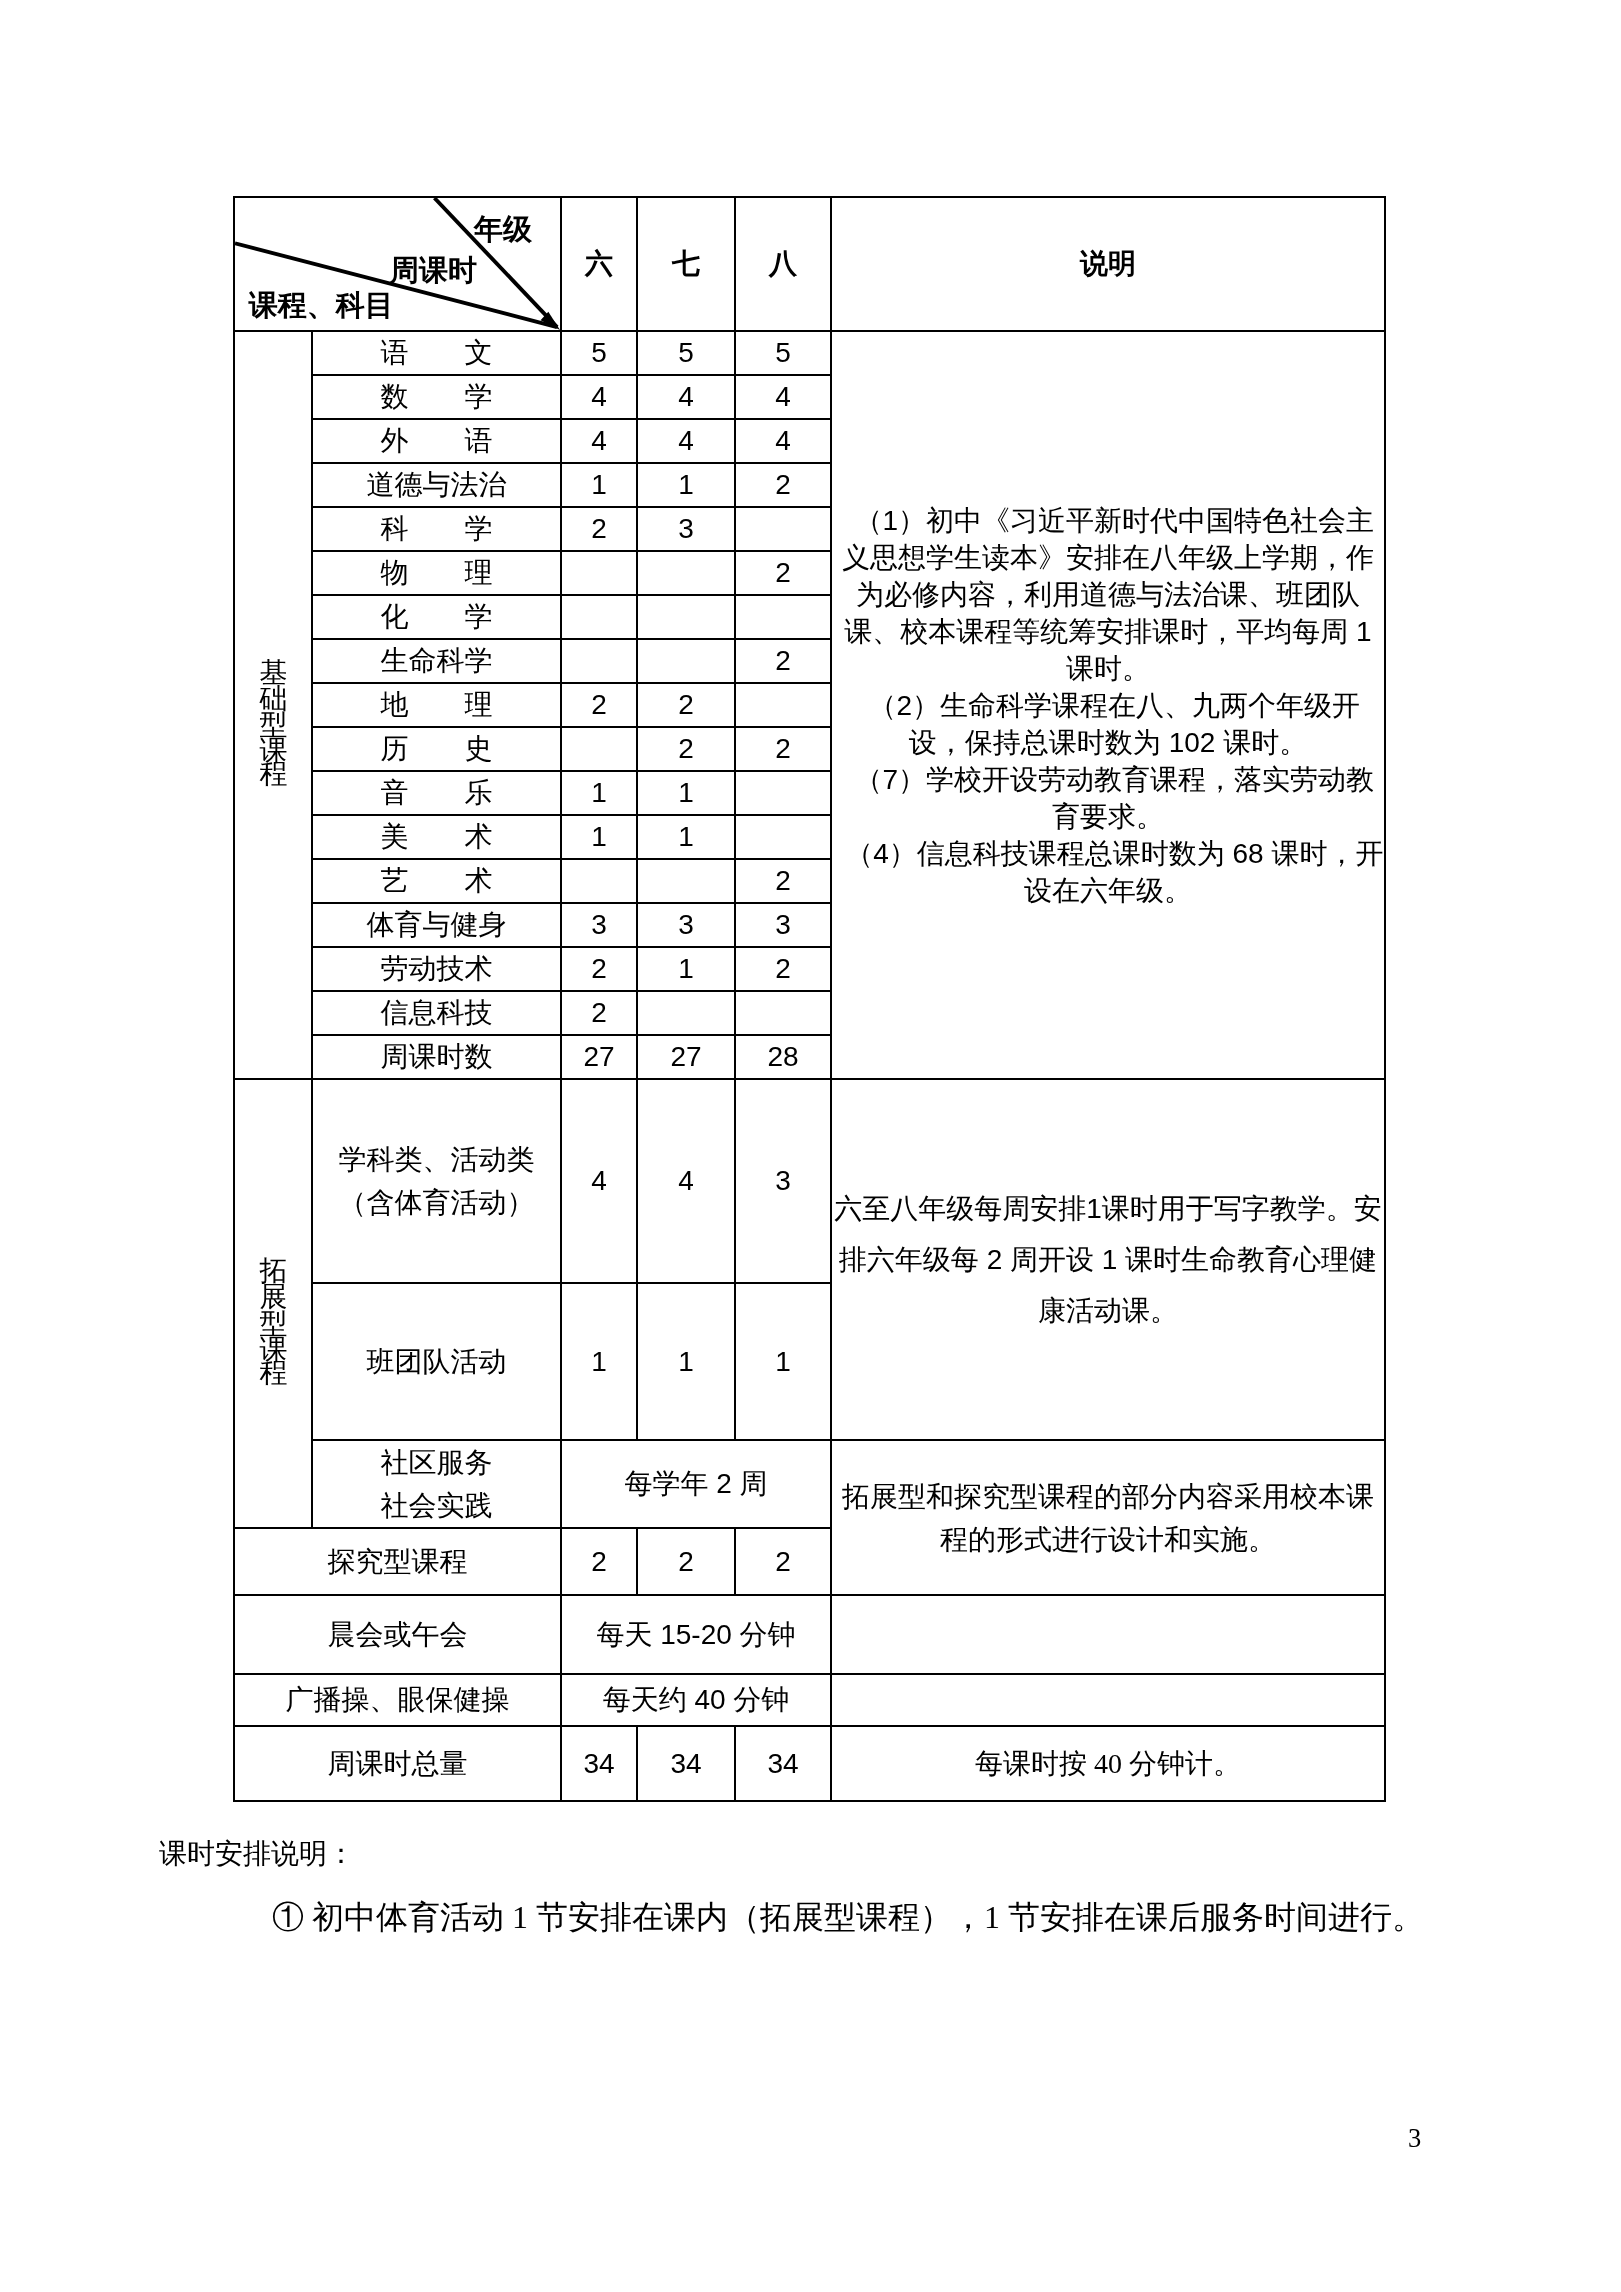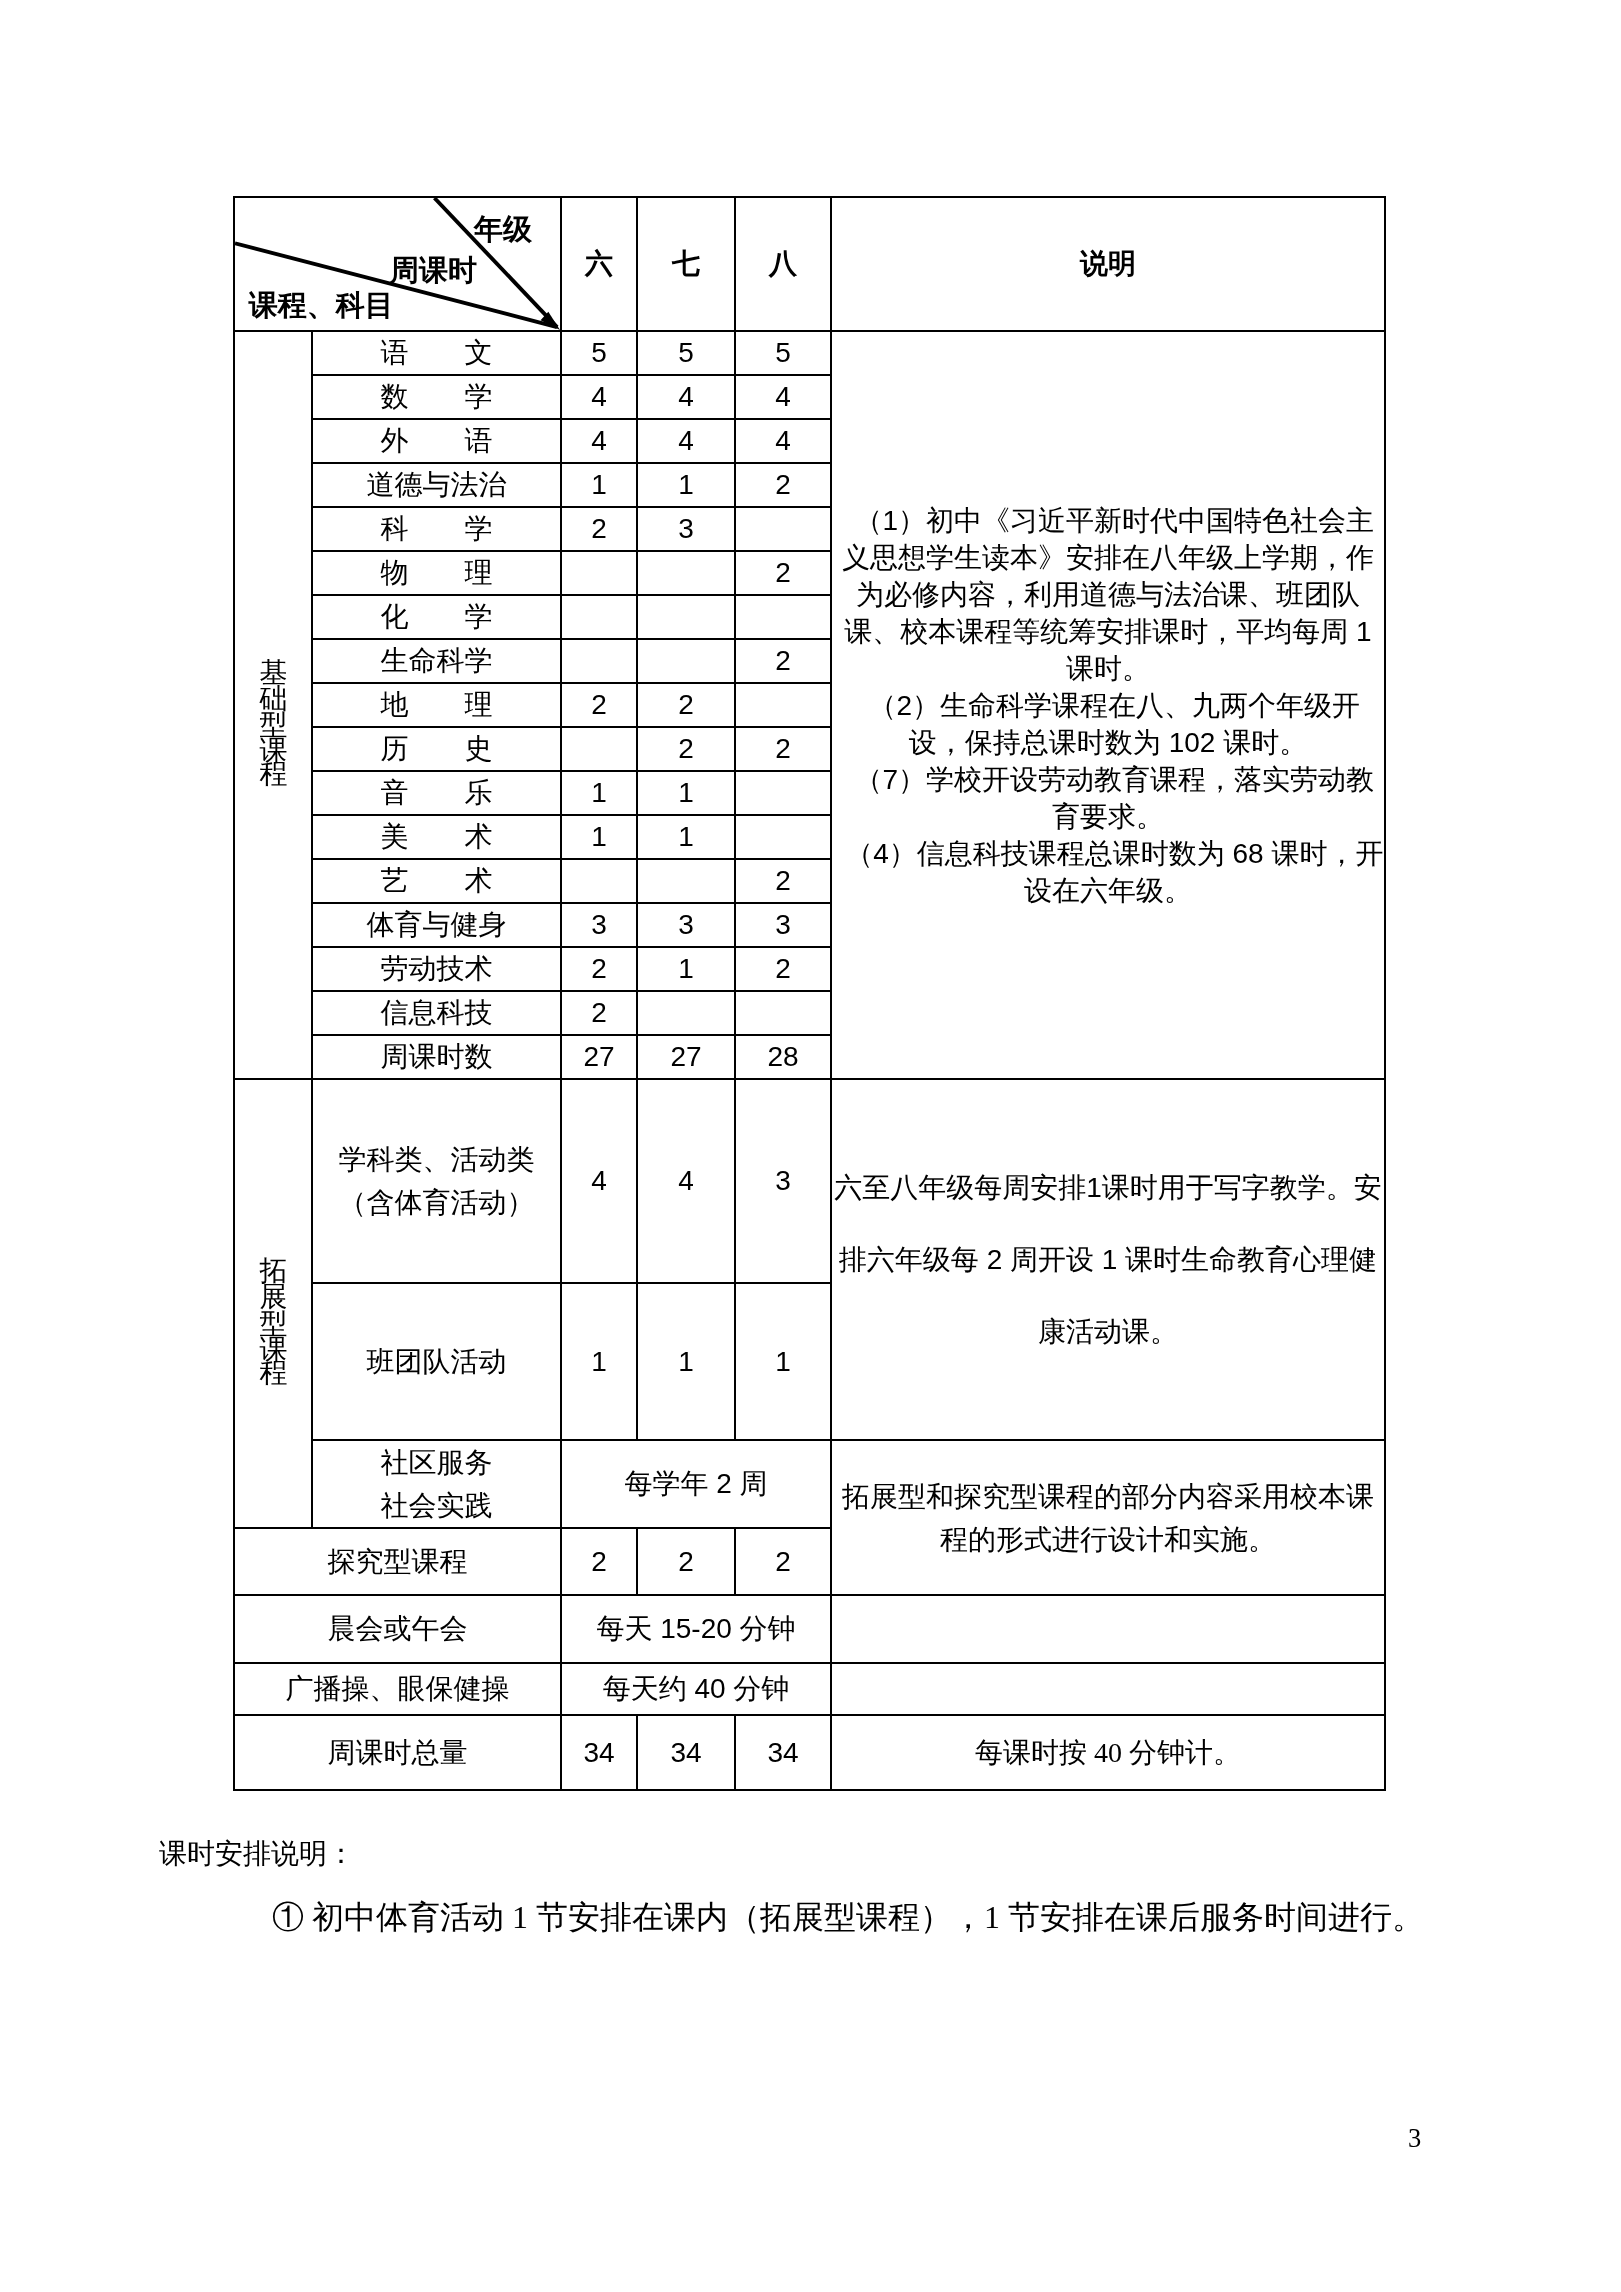--- a/index.html
+++ b/index.html
@@ -42,21 +42,21 @@
   td.subject{white-space:pre;}
   td.notes1{
     text-align:left;vertical-align:middle;
     padding:0 11.8px;
     font-size:26.5px;line-height:37px;
   }
   td.notes1 p{margin:0;text-indent:0.45em;}
   td.notes2{
     text-align:left;vertical-align:middle;
     padding:0 11.8px;
-    font-size:27.4px;line-height:72px;
+    font-size:27.4px;line-height:51px;
   }
   td.notes3{
     text-align:left;vertical-align:top;
     padding:9.8px 11.8px 0 11.8px;
     font-size:26.5px;line-height:43px;
   }
   td.notecenter{font-size:27.4px;font-family:Liberation Serif, serif;}
   .twoline div{line-height:43px;}
   .footer-title{position:absolute;left:159px;top:1835px;
     font-family:"Liberation Serif","DejaVu Serif",serif;
@@ -240,21 +240,21 @@
       <td class="notes3" rowspan="2">拓展型和探究型课程的部分内容采用校本课程的形式进行设计和实施。</td>
     </tr>
 
     <tr style="height:67px">
       <td colspan="2">探究型课程</td>
       <td>2</td>
       <td>2</td>
       <td>2</td>
     </tr>
 
-    <tr style="height:68px">
+    <tr style="height:79px">
       <td colspan="2">晨会或午会</td>
       <td colspan="3">每天 15-20 分钟</td>
       <td></td>
     </tr>
 
     <tr style="height:52px">
       <td colspan="2">广播操、眼保健操</td>
       <td colspan="3">每天约 40 分钟</td>
       <td></td>
     </tr>

